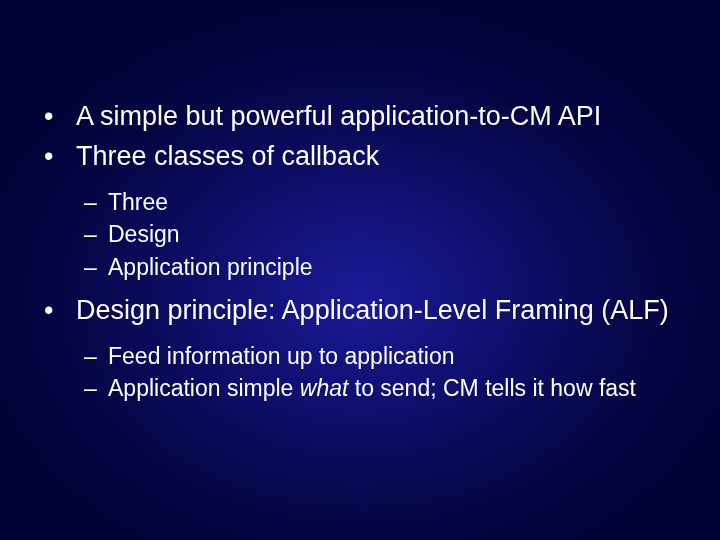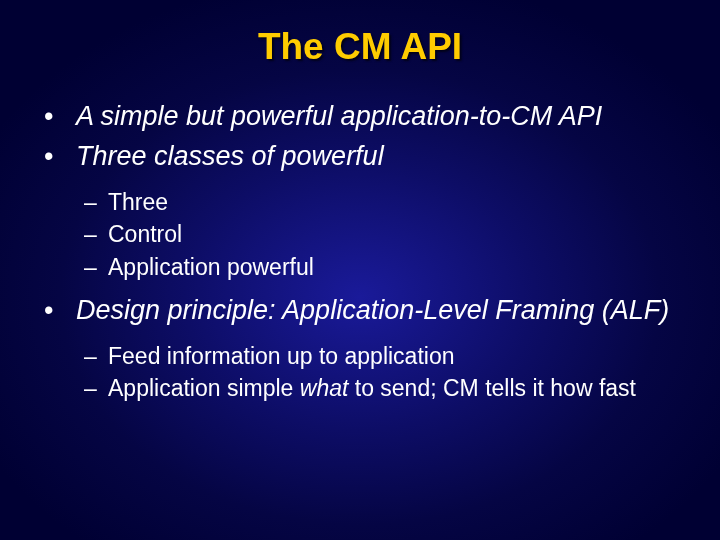--- a/index.html
+++ b/index.html
@@ -40,21 +40,20 @@
   .b1 {
     display: flex;
     margin-bottom: 6px;
   }
   .b1 .bm {
     width: 32px;
     flex-shrink: 0;
   }
   .b1 .bt {
     flex: 1;
-    font-style: italic;
   }
   .b2 {
     display: flex;
     font-size: 23px;
     margin-left: 40px;
     margin-bottom: 4px;
   }
   .b2 .bm {
     width: 24px;
     flex-shrink: 0;
@@ -67,47 +66,46 @@
   }
   em {
     font-style: italic;
   }
 </style>
 </head>
 <body>
 
 <div class="slide">
 
-  <div class="title">The CM API</div>
 
   <div class="body">
 
     <div class="b1">
       <div class="bm">•</div>
       <div class="bt">A simple but powerful application-to-CM API</div>
     </div>
 
     <div class="b1">
       <div class="bm">•</div>
-      <div class="bt">Three classes of powerful</div>
+      <div class="bt">Three classes of callback</div>
     </div>
 
     <div class="spacer"></div>
 
     <div class="b2">
       <div class="bm">–</div>
       <div class="bt">Three</div>
     </div>
     <div class="b2">
       <div class="bm">–</div>
-      <div class="bt">Control</div>
+      <div class="bt">Design</div>
     </div>
     <div class="b2">
       <div class="bm">–</div>
-      <div class="bt">Application powerful</div>
+      <div class="bt">Application principle</div>
     </div>
 
     <div class="spacer"></div>
 
     <div class="b1">
       <div class="bm">•</div>
       <div class="bt">Design principle: Application-Level Framing (ALF)</div>
     </div>
 
     <div class="spacer"></div>

